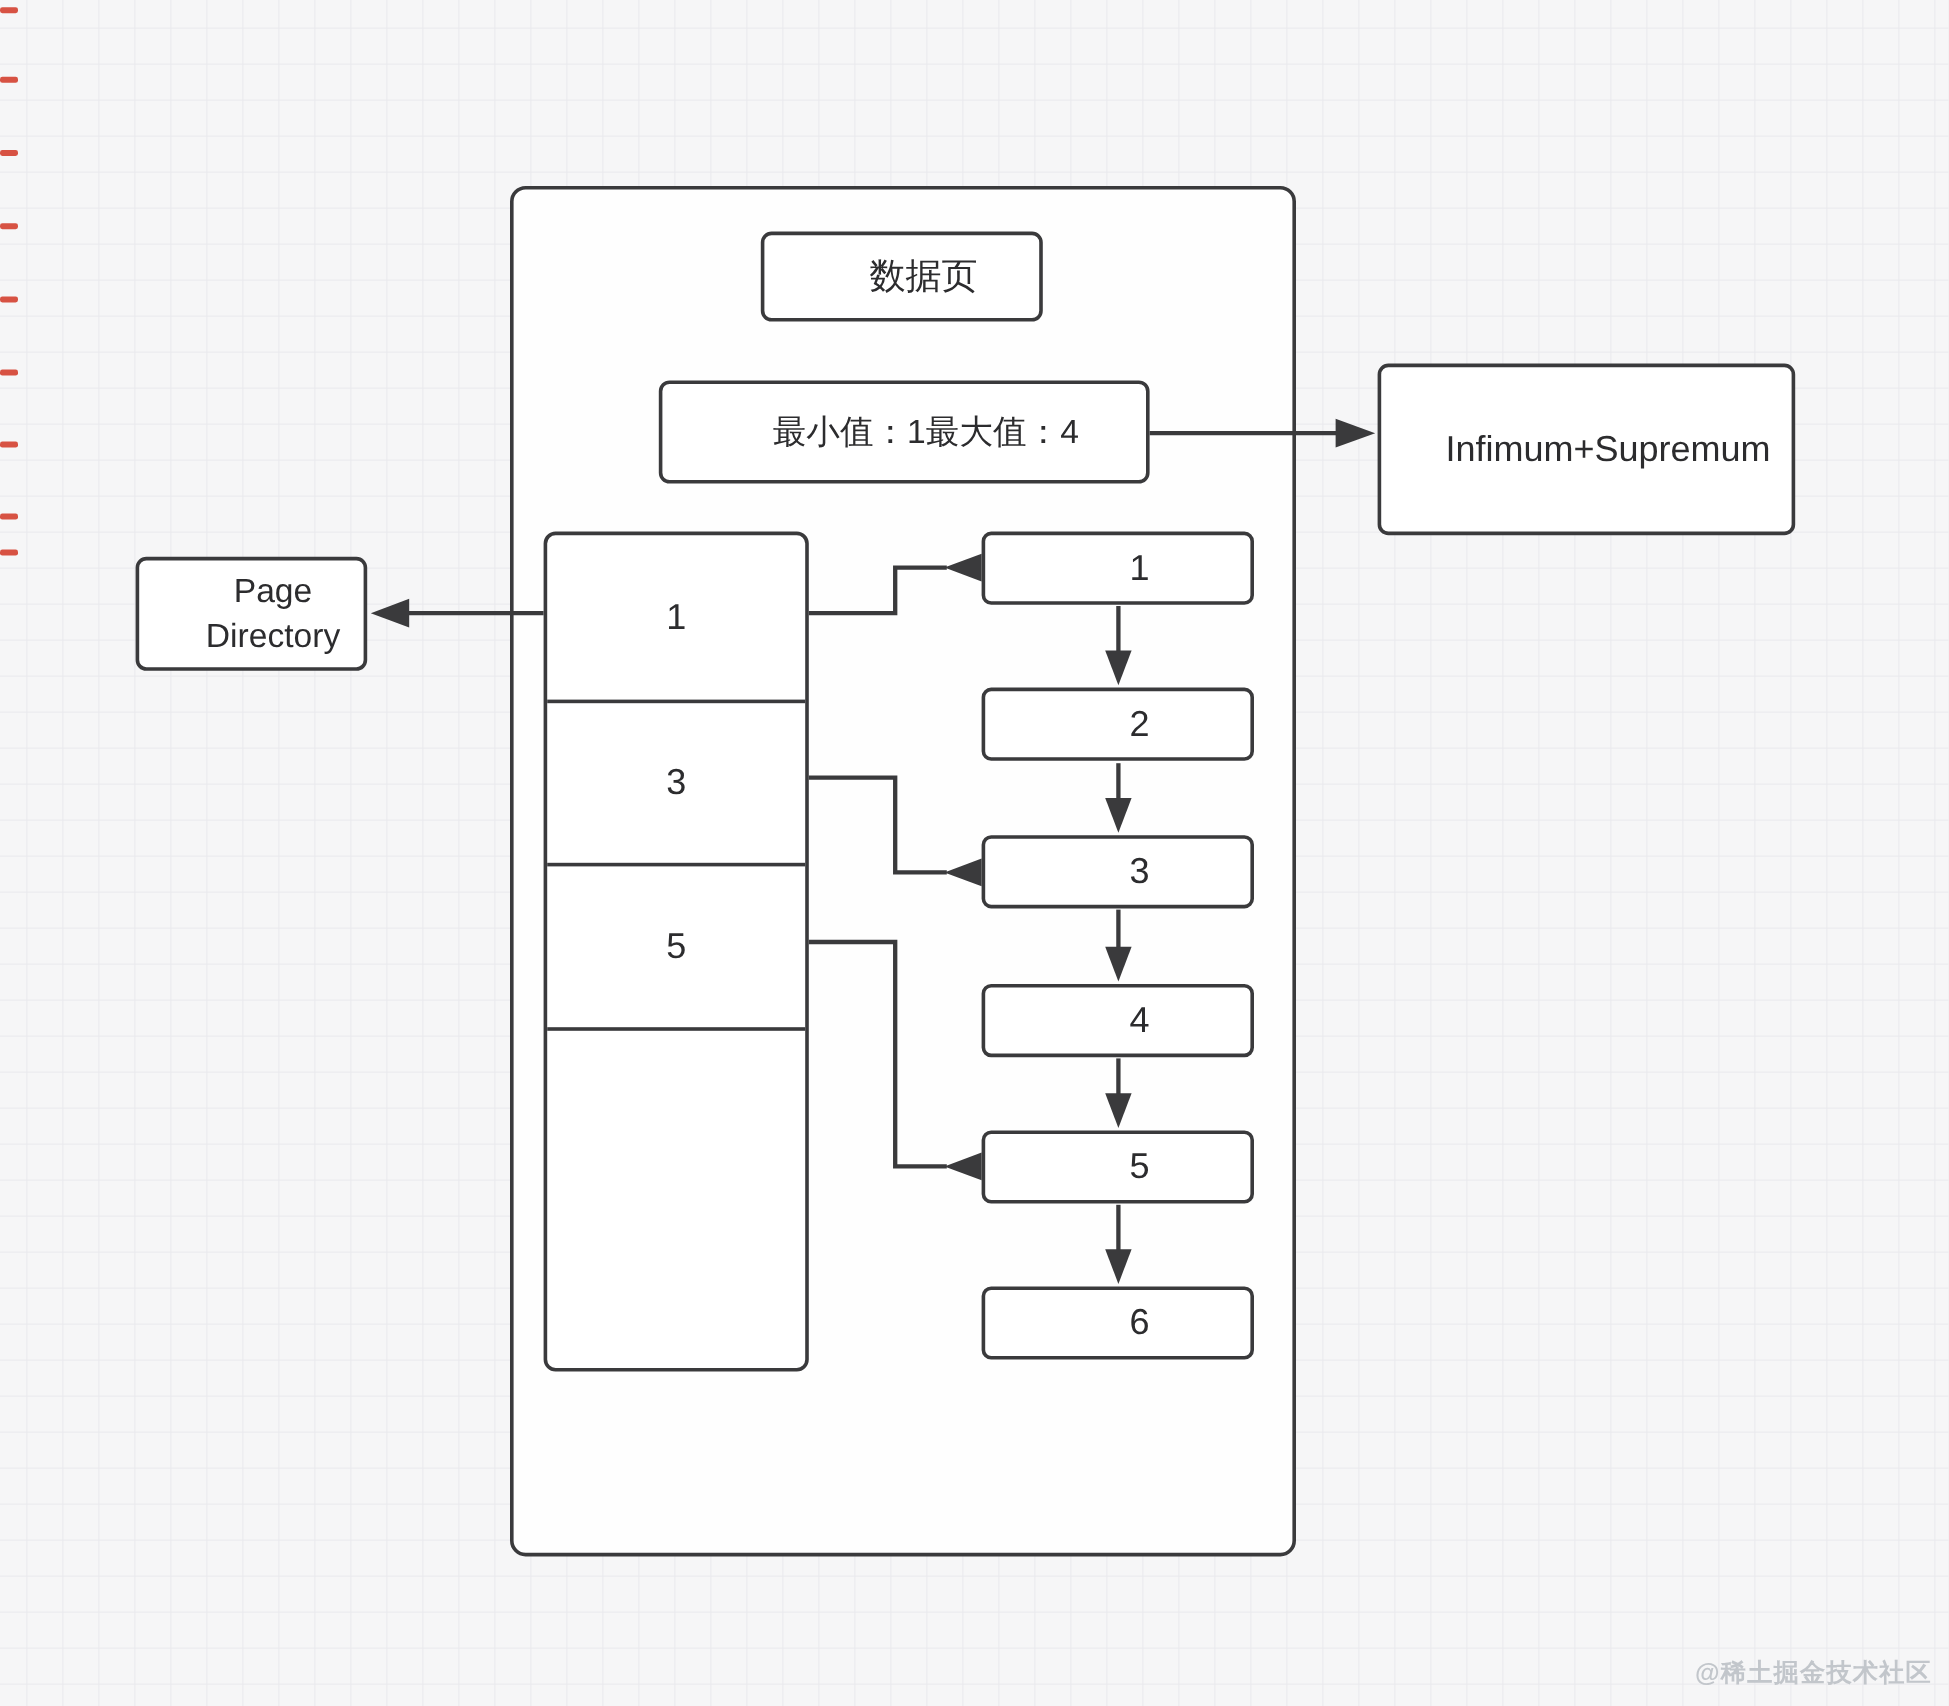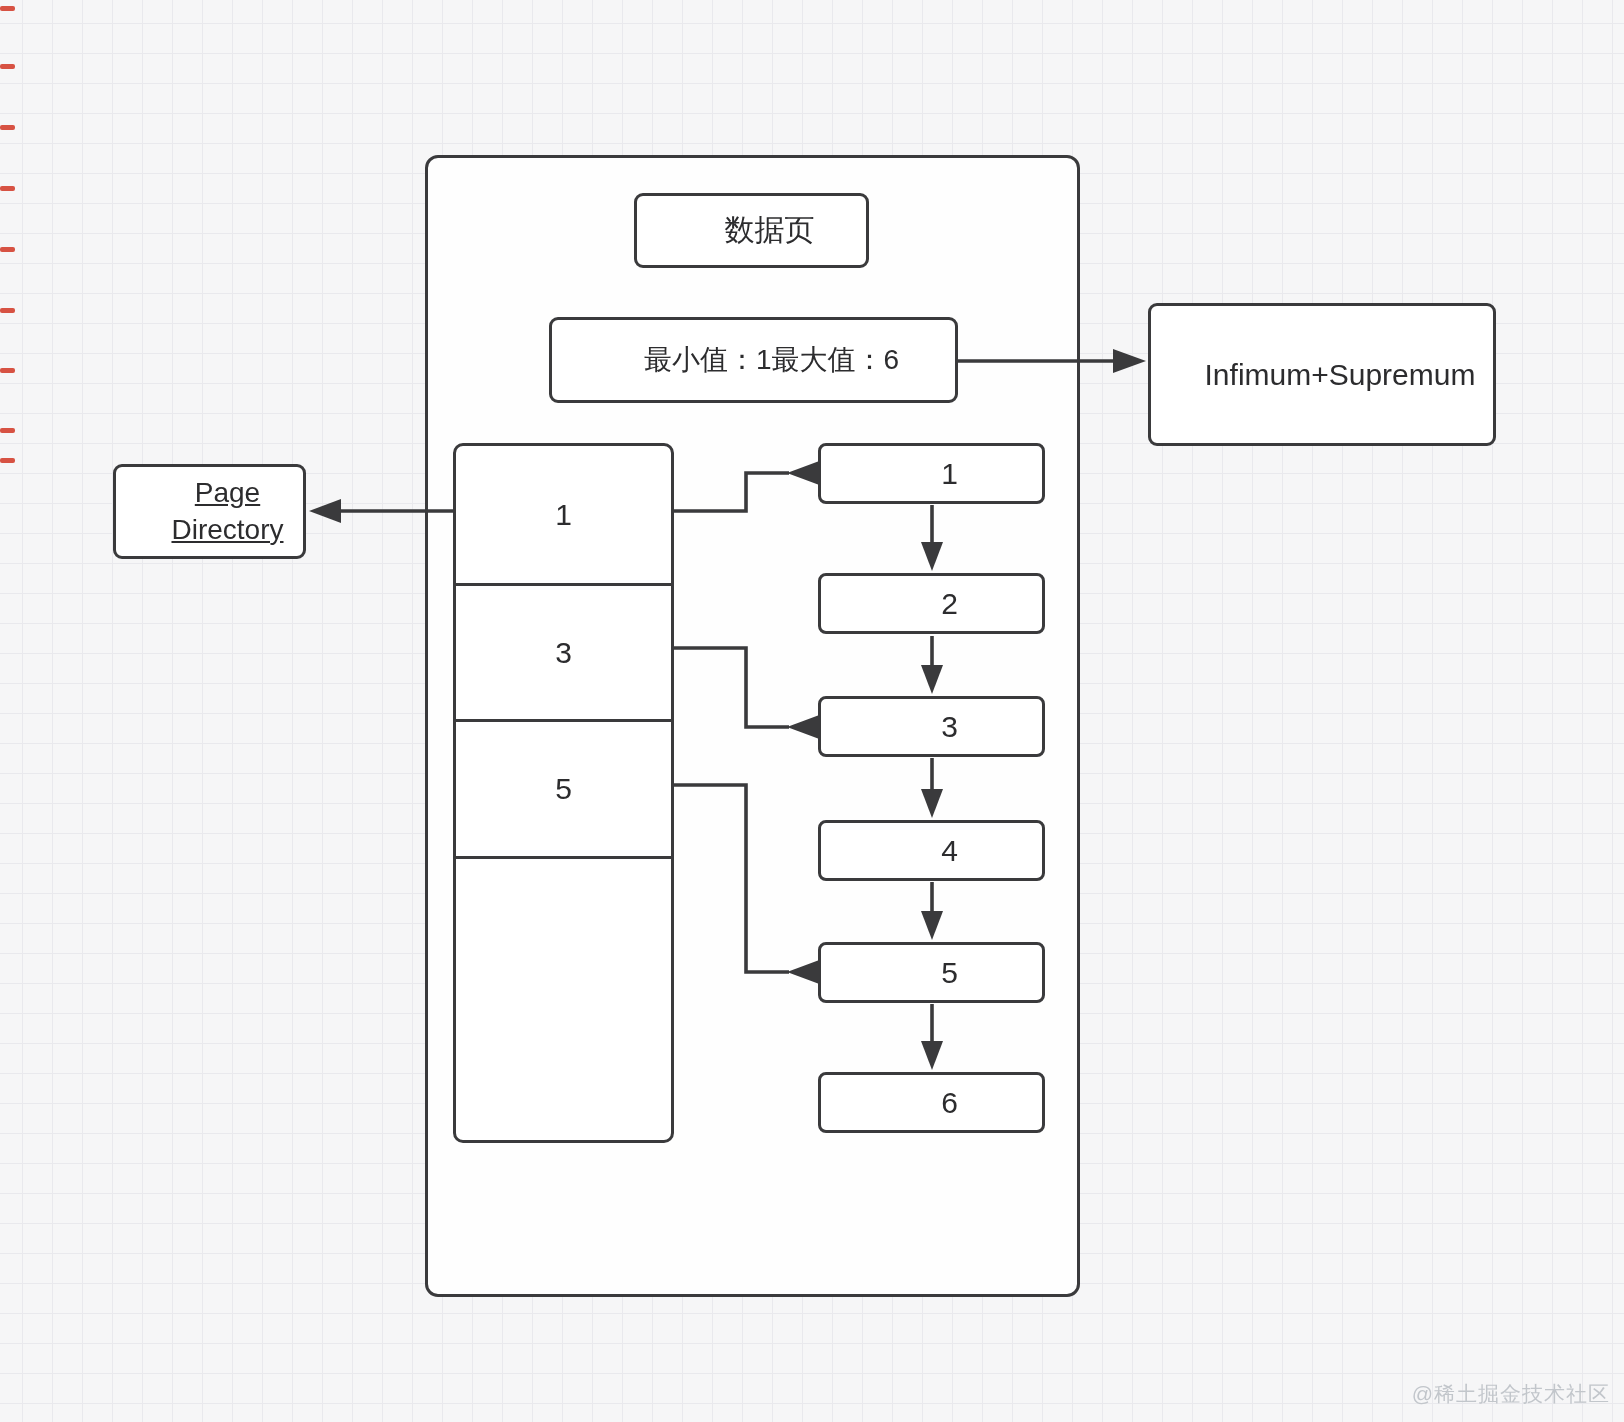--- a/index.html
+++ b/index.html
@@ -32,21 +32,21 @@
   .outer-box {
     left: 425px; top: 155px; width: 655px; height: 1142px;
     border-radius: 13px;
     background: #fefefe;
   }
   .title-box   { left: 634px; top: 193px; width: 235px; height: 75px;  font-size: 30px; }
   .minmax-box  { left: 549px; top: 317px; width: 409px; height: 86px;  font-size: 28px;
                  line-height: 1.4; }
   .infimum-box { left: 1148px; top: 303px; width: 348px; height: 143px; font-size: 30px; }
   .pagedir-box { left: 113px; top: 464px; width: 193px; height: 95px; font-size: 28px;
-                 flex-direction: column; line-height: 1.32; text-decoration: underline; }
+                 flex-direction: column; line-height: 1.32; }
   .directory-column {
     left: 453px; top: 443px; width: 221px; height: 700px;
     border-radius: 10px;
     flex-direction: column;
     align-items: stretch;
     justify-content: flex-start;
     padding: 0;
   }
   .dir-slot {
     display: flex; align-items: center; justify-content: center;
@@ -72,20 +72,21 @@
     background: #d4402f;
     border-radius: 2px;
     opacity: 0.9;
   }
   .watermark {
     position: absolute;
     right: 14px; top: 1380px;
     font-size: 21px;
     color: #c2c6cb;
     letter-spacing: 1px;
+    font-weight: bold;
   }
 </style>
 </head>
 <body>
 
 <div class="canvas">
 
   <div class="edge-mark" style="top: 6px;"></div>
   <div class="edge-mark" style="top: 64px;"></div>
   <div class="edge-mark" style="top: 125px;"></div>
@@ -97,21 +98,21 @@
   <div class="edge-mark" style="top: 458px;"></div>
 
   <div class="node outer-box"></div>
 
   <div class="node title-box">
     <span>数据页</span>
   </div>
 
   <div class="node minmax-box">
     <span>最小值：1</span>
-    <span>最大值：6</span>
+    <span>最大值：4</span>
   </div>
 
   <div class="node infimum-box">
     <span>Infimum+Supremum</span>
   </div>
 
   <div class="node pagedir-box">
     <span>Page</span>
     <span>Directory</span>
   </div>

